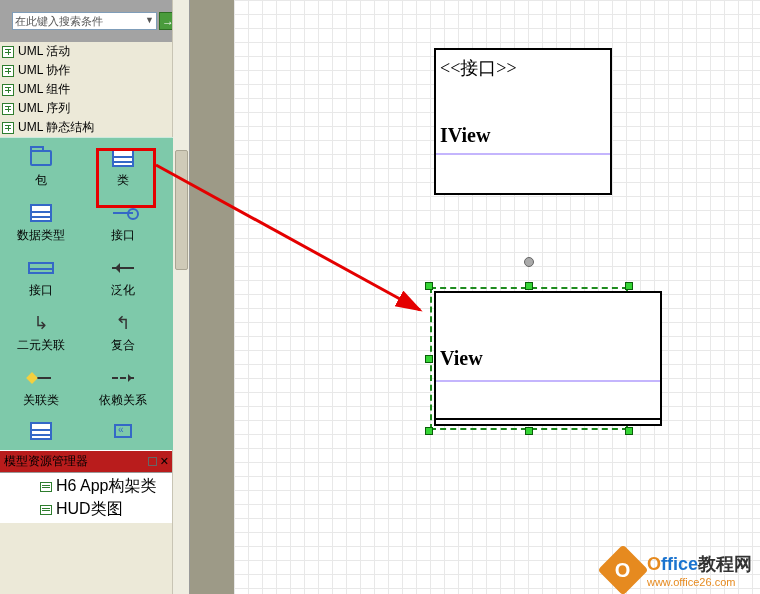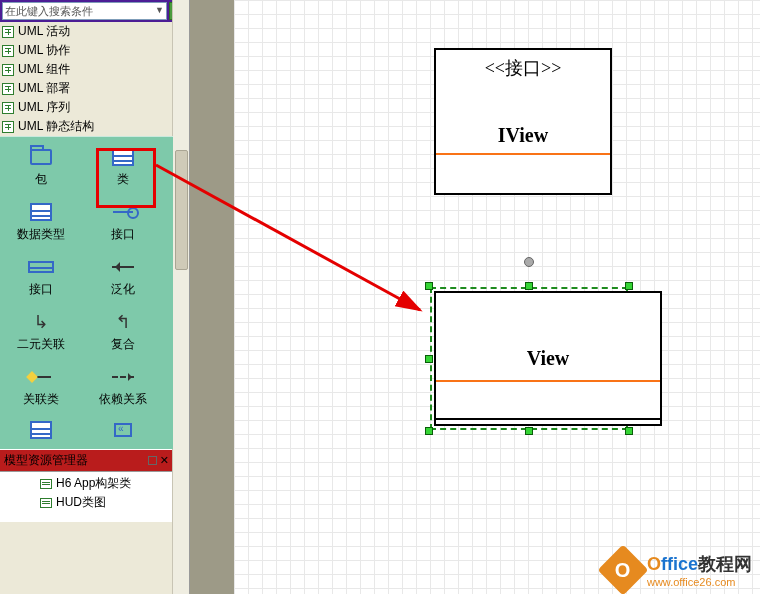--- a/index.html
+++ b/index.html
@@ -16,22 +16,22 @@
       position: absolute;
       left: 0; top: 0;
       width: 190px;
       height: 594px;
       background: #ece9d8;
       border-right: 1px solid #999;
     }
     .search-row {
       display: flex;
       align-items: center;
-      padding: 2px;
-      background: #4c1d95;
+      padding: 12px;
+      background: #a3a3a3;
     }
     .search-box {
       flex: 1;
       height: 18px;
       border: 1px solid #7f9db9;
       background: #fff;
       font-size: 11px;
       padding: 0 14px 0 2px;
       color: #555;
       position: relative;
@@ -116,21 +116,21 @@
       border-bottom: 1px solid #999;
       padding: 2px 4px;
       font-size: 12px;
       display: flex;
       align-items: center;
       justify-content: space-between;
     }
     .hdr-btns { display:flex; gap:3px; align-items:center;}
     .hdr-sq { width:9px; height:9px; border:1px solid #666;}
     .model-tree { padding: 2px 0 2px 40px; background:#fff; height:50px; overflow:hidden;}
-    .model-item { display:flex; align-items:center; font-size:12px; padding:1px 0;}
+    .model-item { display:flex; align-items:center; font-size:16px; padding:1px 0;}
     .model-icon { width:12px; height:10px; border:1px solid #2e7d2e; background:#fff; margin-right:4px; position:relative;}
     .model-icon::after{content:"";position:absolute;left:1px;top:2px;width:8px;height:1px;background:#2e7d2e;box-shadow:0 2px 0 #2e7d2e;}
     .scroll-gutter {
       position:absolute;
       right:0; top:0;
       width:17px;
       height:594px;
       background:#efede1;
       border-left:1px solid #c8c4b4;
     }
@@ -157,21 +157,21 @@
         linear-gradient(#e8e8e8 1px, transparent 1px),
         linear-gradient(90deg, #e8e8e8 1px, transparent 1px);
       background-size: 14px 14px;
     }
     .uml-box {
       position:absolute;
       border:2px solid #000;
       background:#fff;
       font-family: "Times New Roman", serif;
     }
-    .uml-title { border-bottom:2px solid #f97316; padding:6px 4px; text-align:center; }
+    .uml-title { border-bottom:2px solid #c4b5fd; padding:6px 4px; }
     .uml-stereo { font-size:18px; }
     .uml-name { font-size:20px; font-weight:bold;margin-top:44px; }
     .uml-section { height:38px; border-bottom:2px solid #000;}
     .uml-section:last-child{border-bottom:none;}
 
     .sel-box {
       position:absolute;
     }
     .sel-dash {
       position:absolute;
@@ -269,24 +269,20 @@
     <div class="tree-item">
         <span class="tree-icon"></span>
         <span>UML 协作</span>
       </div>
     <div class="tree-item">
         <span class="tree-icon"></span>
         <span>UML 组件</span>
       </div>
     <div class="tree-item">
         <span class="tree-icon"></span>
-        <span>UML 部署</span>
-      </div>
-    <div class="tree-item">
-        <span class="tree-icon"></span>
         <span>UML 序列</span>
       </div>
     <div class="tree-item">
         <span class="tree-icon"></span>
         <span>UML 静态结构</span>
       </div>
   </div>
 
   <div class="shapes-panel" style="width:173px;">
     <div class="shape-cell">

